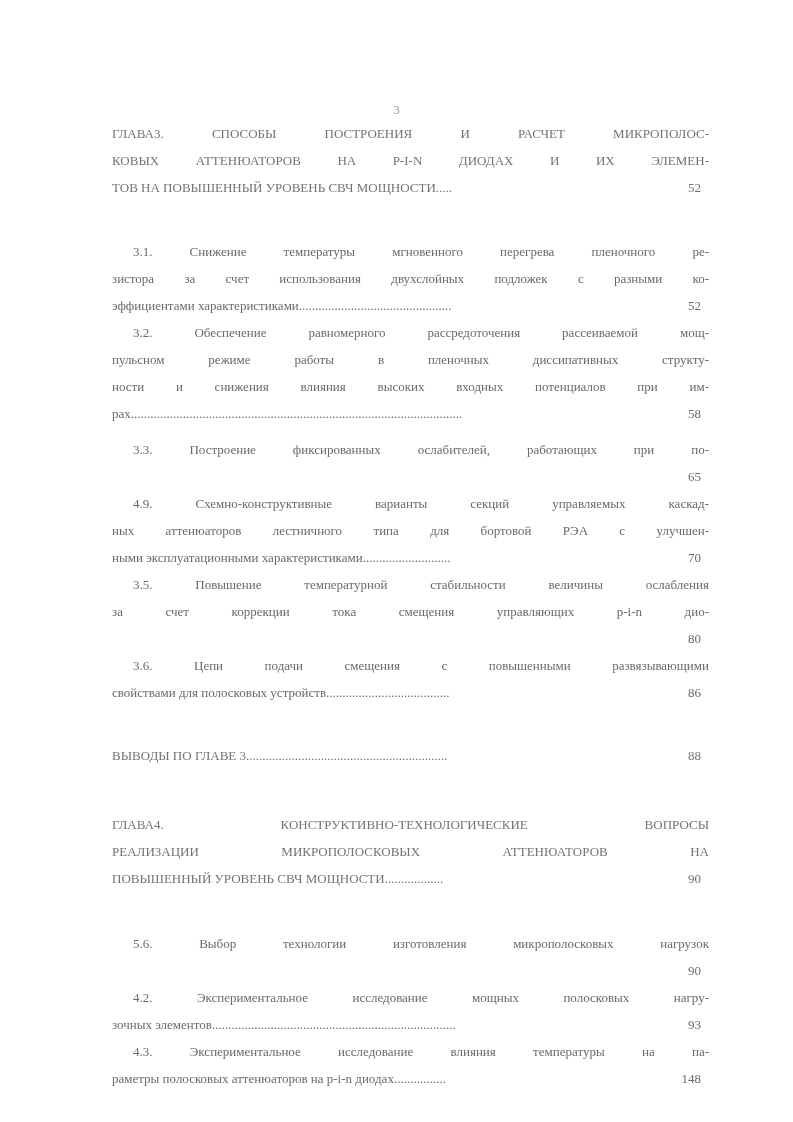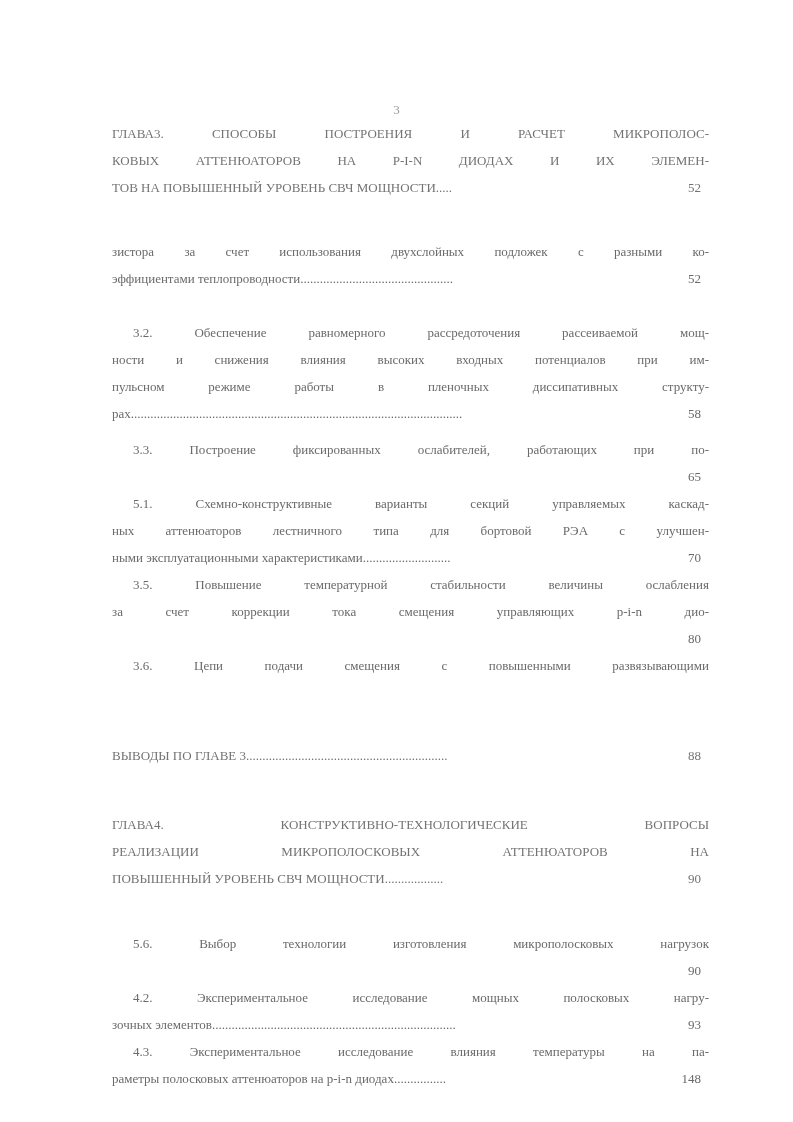--- a/index.html
+++ b/index.html
@@ -21,50 +21,52 @@
 
 <div class="page-num">3</div>
 
 <div class="block heading" style="top:120px;">
   <div class="line just">ГЛАВА3. СПОСОБЫ ПОСТРОЕНИЯ И РАСЧЕТ МИКРОПОЛОС-</div>
   <div class="line just">КОВЫХ АТТЕНЮАТОРОВ НА P-I-N ДИОДАХ И ИХ ЭЛЕМЕН-</div>
   <div class="line"><span class="lead">ТОВ НА ПОВЫШЕННЫЙ УРОВЕНЬ СВЧ МОЩНОСТИ.....</span><span class="pg" style="right:8px">52</span></div>
 </div>
 
 <div class="block" style="top:238px;">
+  <div class="line just indent">3.1. Снижение температуры мгновенного перегрева пленочного ре-</div>
   <div class="line just">зистора за счет использования двухслойных подложек с разными ко-</div>
-  <div class="line"><span class="lead">эффициентами теплопроводности...............................................</span><span class="pg" style="right:8px">52</span></div>
+  <div class="line"><span class="lead">эффициентами характеристиками...............................................</span><span class="pg" style="right:8px">52</span></div>
 </div>
 
 <div class="block" style="top:319px;">
   <div class="line just indent">3.2. Обеспечение равномерного рассредоточения рассеиваемой мощ-</div>
+  <div class="line just">пульсном режиме работы в пленочных диссипативных структу-</div>
   <div class="line just">ности и снижения влияния высоких входных потенциалов при им-</div>
-  <div class="line just">пульсном режиме работы в пленочных диссипативных структу-</div>
   <div class="line"><span class="lead">рах......................................................................................................</span><span class="pg" style="right:8px">58</span></div>
 </div>
 
 <div class="block" style="top:436px;">
   <div class="line just indent">3.3. Построение фиксированных ослабителей, работающих при по-</div>
   <div class="line"><span class="pg" style="right:8px">65</span></div>
 </div>
 
 <div class="block" style="top:490px;">
-  <div class="line just indent">5.1. Схемно-конструктивные варианты секций управляемых каскад-</div>
+  <div class="line just indent">4.9. Схемно-конструктивные варианты секций управляемых каскад-</div>
   <div class="line just">ных аттенюаторов лестничного  типа для бортовой РЭА с улучшен-</div>
   <div class="line"><span class="lead">ными эксплуатационными характеристиками...........................</span><span class="pg" style="right:8px">70</span></div>
 </div>
 
 <div class="block" style="top:571px;">
   <div class="line just indent">3.5. Повышение температурной стабильности величины ослабления</div>
   <div class="line just">за счет коррекции тока смещения управляющих p-i-n дио-</div>
   <div class="line"><span class="pg" style="right:8px">80</span></div>
 </div>
 
 <div class="block" style="top:652px;">
   <div class="line just indent">3.6. Цепи подачи смещения с повышенными развязывающими</div>
+  <div class="line"><span class="lead">свойствами для полосковых устройств......................................</span><span class="pg" style="right:8px">86</span></div>
 </div>
 
 <div class="block heading" style="top:742px;">
   <div class="line"><span class="lead">ВЫВОДЫ ПО ГЛАВЕ 3..............................................................</span><span class="pg" style="right:8px">88</span></div>
 </div>
 
 <div class="block heading" style="top:811px;">
   <div class="line just">ГЛАВА4. КОНСТРУКТИВНО-ТЕХНОЛОГИЧЕСКИЕ ВОПРОСЫ</div>
   <div class="line just">РЕАЛИЗАЦИИ МИКРОПОЛОСКОВЫХ АТТЕНЮАТОРОВ НА</div>
   <div class="line"><span class="lead">ПОВЫШЕННЫЙ УРОВЕНЬ СВЧ МОЩНОСТИ..................</span><span class="pg" style="right:8px">90</span></div>

